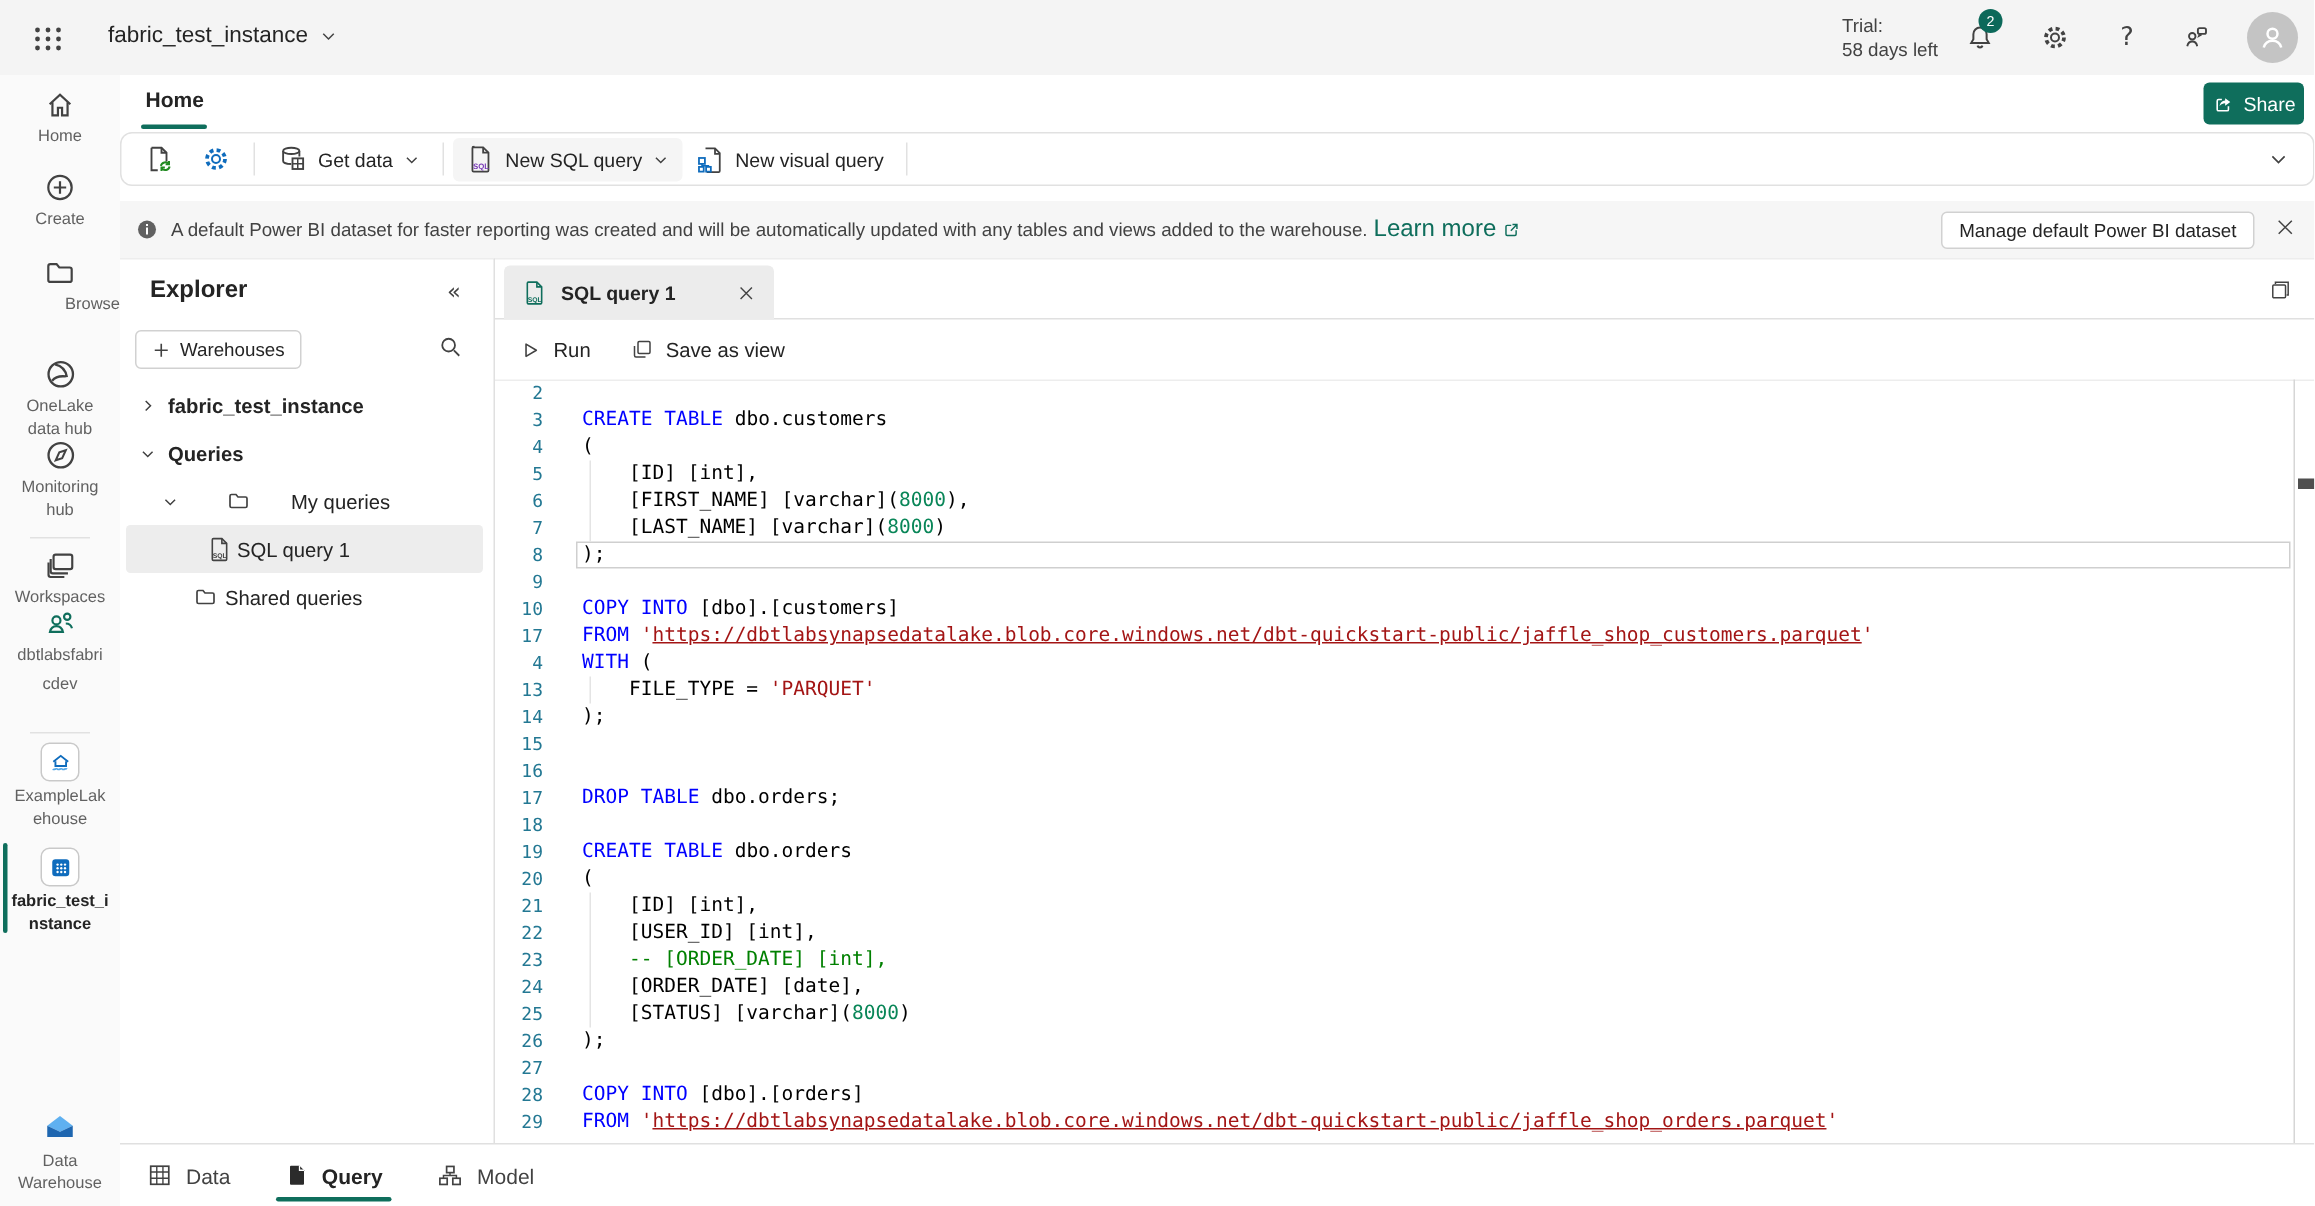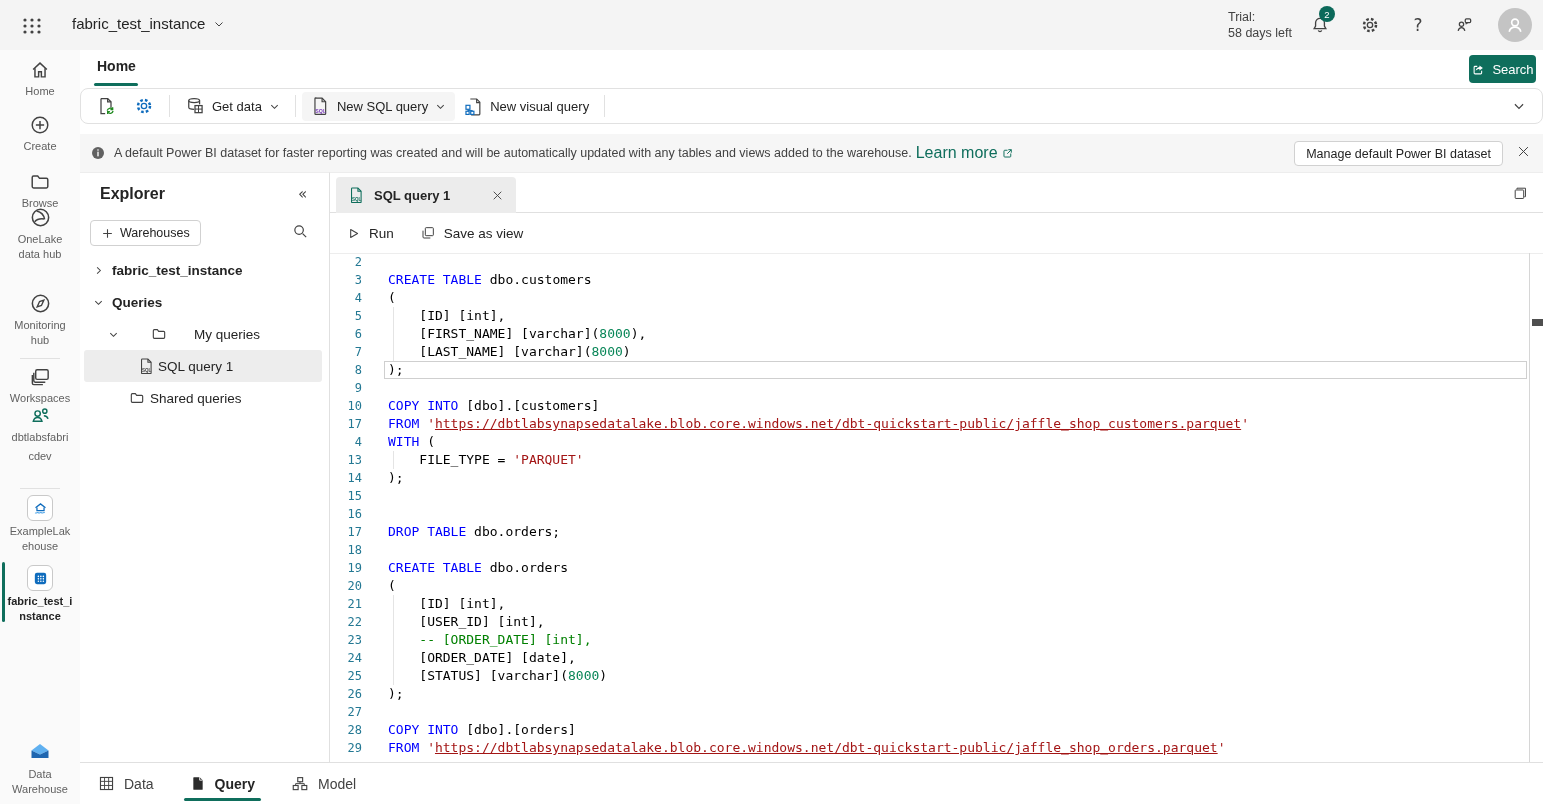--- a/index.html
+++ b/index.html
@@ -158,21 +158,21 @@
   </div>
 
   <div id="homerow" class="abs">
     <div class="abs home-tab">Home</div>
     <div class="abs home-underline"></div>
     <div class="abs share-btn">
       <svg width="15" height="15" viewBox="0 0 24 24">
         <path d="M10 7H6.5A1.5 1.5 0 0 0 5 8.5v9A1.5 1.5 0 0 0 6.5 19h9a1.5 1.5 0 0 0 1.5-1.5V14" fill="none" stroke="#fff" stroke-width="1.7"></path>
         <path d="M19 9.5l-5.5-4v2.4C10 8.3 8 10.6 7.4 14c1.8-2.1 3.7-3 6.1-3v2.5z" fill="#fff"></path>
         </svg>
-      <span>Search</span>
+      <span>Share</span>
     </div>
   </div>
 
   <div id="ribbon" class="abs">
     <div class="tbtn">
       <svg width="20" height="20" viewBox="0 0 24 24">
         <path d="M6 3h8l4 4v7" fill="none" stroke="#424242" stroke-width="1.5"></path>
         <path d="M14 3v4h4M6 3v18h5" fill="none" stroke="#424242" stroke-width="1.5"></path>
         <path d="M13.5 17.5a3.6 3.6 0 0 1 6.4-1.4m.6 1.9a3.6 3.6 0 0 1-6.4 1.4" fill="none" stroke="#218a21" stroke-width="1.6"></path>
         <path d="M20 13.5v2.7h-2.7M14 21.5v-2.7h2.7" fill="none" stroke="#218a21" stroke-width="1.6"></path>
@@ -261,27 +261,27 @@
         </svg>
       <div class="rail-label">Home</div>
     </div>
     <div class="rail-item" style="top:64px;">
       <svg width="22" height="22" viewBox="0 0 24 24">
         <circle cx="12" cy="12" r="8.5" fill="none" stroke="#424242" stroke-width="1.6"></circle>
         <path d="M12 7.5v9M7.5 12h9" stroke="#424242" stroke-width="1.6"></path>
         </svg>
       <div class="rail-label">Create</div>
     </div>
-    <div class="rail-item" style="top:121px;">
+    <div class="rail-item" style="top:121px;text-align:right;">
       <svg width="22" height="22" viewBox="0 0 24 24">
         <path d="M3.5 7A1.5 1.5 0 0 1 5 5.5h4.5L11.5 8H19a1.5 1.5 0 0 1 1.5 1.5V17A1.5 1.5 0 0 1 19 18.5H5A1.5 1.5 0 0 1 3.5 17z" fill="none" stroke="#424242" stroke-width="1.6"></path>
         </svg>
       <div class="rail-label">Browse</div>
     </div>
-    <div class="rail-item" style="top:156px;">
+    <div class="rail-item" style="top:188px;">
       <svg width="23" height="23" viewBox="0 0 24 24">
         <circle cx="12" cy="12" r="8.5" fill="none" stroke="#424242" stroke-width="1.6"></circle>
         <path d="M8 5.2c4.5 1 7.5 3.8 8.3 8.8M6 16.5c2-2.5 5-3.5 9.5-3" fill="none" stroke="#424242" stroke-width="1.6"></path>
         </svg>
       <div class="rail-label">OneLake</div>
       <div class="rail-label" style="margin-top:0;">data hub</div>
     </div>
     <div class="rail-item" style="top:242px;">
       <svg width="23" height="23" viewBox="0 0 24 24">
         <circle cx="12" cy="12" r="8.5" fill="none" stroke="#424242" stroke-width="1.6"></circle>

